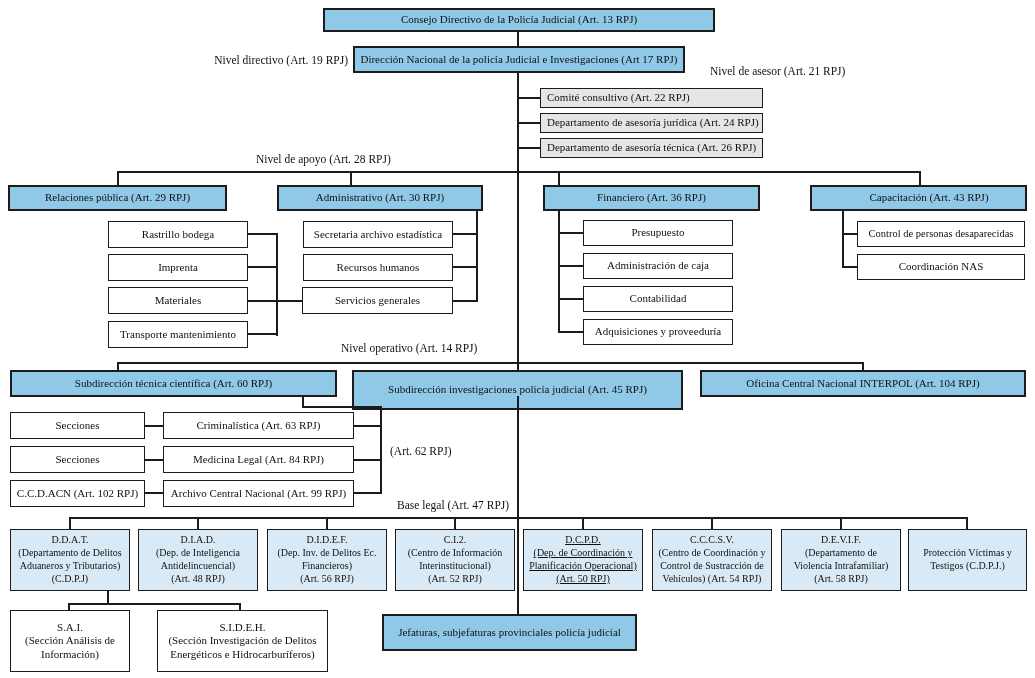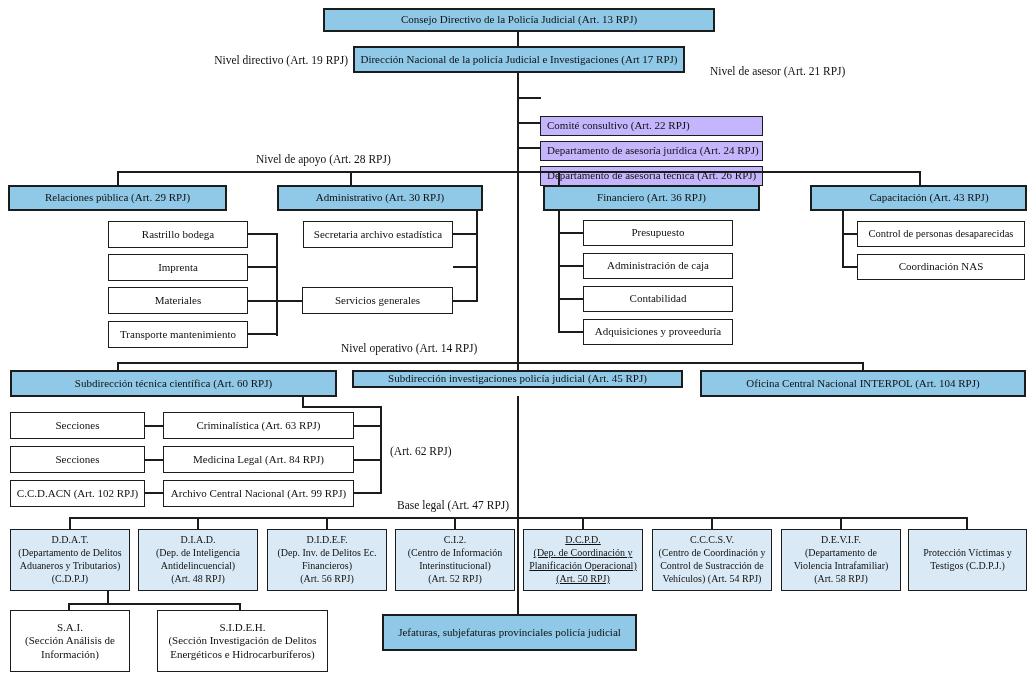--- a/index.html
+++ b/index.html
@@ -7,21 +7,21 @@
     position:relative;width:1035px;height:678px;background:#ffffff;
     font-family:"Liberation Serif","DejaVu Serif",serif;color:#111;overflow:hidden;
   }
   .box{
     position:absolute;box-sizing:border-box;display:flex;align-items:center;justify-content:center;
     text-align:center;font-size:11px;line-height:1.2;white-space:pre-line;background:#fff;
     border:1.5px solid #1c1c1c;padding:1px 3px;
   }
   .blue{background:#8FC9E7;border:2px solid #1c1c1c;}
   .pale{background:#D9EAF6;font-size:10px;line-height:1.28;}
-  .gray{background:#c4b5fd;border:1px solid #1c1c1c;justify-content:flex-start;text-align:left;padding-left:6px;margin-top:28px;}
+  .gray{background:#e5e5e5;border:1px solid #1c1c1c;justify-content:flex-start;text-align:left;padding-left:6px;}
   .lbl{position:absolute;font-size:11.5px;white-space:nowrap;}
   .line{position:absolute;background:#1c1c1c;}
 </style>
 </head>
 <body>
 
 <div id="canvas">
 
   <div class="lbl" style="left:204px;top:54px;width:144px;text-align:right;">Nivel directivo (Art. 19 RPJ)</div>
   <div class="lbl" style="left:710px;top:65px;">Nivel de asesor (Art. 21 RPJ)</div>
@@ -41,32 +41,33 @@
   <div class="box blue" style="left:277px;top:185px;width:206px;height:26px;">Administrativo (Art. 30 RPJ)</div>
   <div class="box blue" style="left:543px;top:185px;width:217px;height:26px;">Financiero (Art. 36 RPJ)</div>
   <div class="box blue" style="left:810px;top:185px;width:217px;height:26px;padding-left:24px;">Capacitación (Art. 43 RPJ)</div>
 
   <div class="box" style="left:108px;top:221px;width:140px;height:27px;">Rastrillo bodega</div>
   <div class="box" style="left:108px;top:287px;width:140px;height:27px;">Materiales</div>
   <div class="box" style="left:108px;top:254px;width:140px;height:27px;">Imprenta</div>
   <div class="box" style="left:108px;top:321px;width:140px;height:27px;">Transporte mantenimiento</div>
 
   <div class="box" style="left:303px;top:221px;width:150px;height:27px;">Secretaria archivo estadística</div>
+  <div class="box" style="left:303px;top:254px;width:150px;height:27px;">Recursos humanos</div>
   <div class="box" style="left:302px;top:287px;width:151px;height:27px;">Servicios generales</div>
 
   <div class="box" style="left:583px;top:220px;width:150px;height:26px;">Presupuesto</div>
   <div class="box" style="left:583px;top:253px;width:150px;height:26px;">Administración de caja</div>
   <div class="box" style="left:583px;top:286px;width:150px;height:26px;">Contabilidad</div>
   <div class="box" style="left:583px;top:319px;width:150px;height:26px;">Adquisiciones y proveeduría</div>
 
   <div class="box" style="left:857px;top:221px;width:168px;height:26px;font-size:10.5px;">Control de personas desaparecidas</div>
   <div class="box" style="left:857px;top:254px;width:168px;height:26px;">Coordinación NAS</div>
 
   <div class="box blue" style="left:10px;top:370px;width:327px;height:27px;">Subdirección técnica científica (Art. 60 RPJ)</div>
-  <div class="box blue" style="left:352px;top:370px;width:331px;height:18px;text-align:right;">Subdirección investigaciones policía judicial (Art. 45 RPJ)</div>
+  <div class="box blue" style="left:352px;top:370px;width:331px;height:40px;text-align:right;">Subdirección investigaciones policía judicial (Art. 45 RPJ)</div>
   <div class="box blue" style="left:700px;top:370px;width:326px;height:27px;">Oficina Central Nacional INTERPOL (Art. 104 RPJ)</div>
 
   <div class="box" style="left:10px;top:412px;width:135px;height:27px;">Secciones</div>
   <div class="box" style="left:163px;top:412px;width:191px;height:27px;">Criminalística (Art. 63 RPJ)</div>
   <div class="box" style="left:10px;top:446px;width:135px;height:27px;">Secciones</div>
   <div class="box" style="left:163px;top:446px;width:191px;height:27px;">Medicina Legal (Art. 84 RPJ)</div>
   <div class="box" style="left:10px;top:480px;width:135px;height:27px;">C.C.D.ACN (Art. 102 RPJ)</div>
   <div class="box" style="left:163px;top:480px;width:191px;height:27px;">Archivo Central Nacional (Art. 99 RPJ)</div>
 
   <div class="box pale" style="left:10px;top:529px;width:120px;height:62px;">D.D.A.T.

